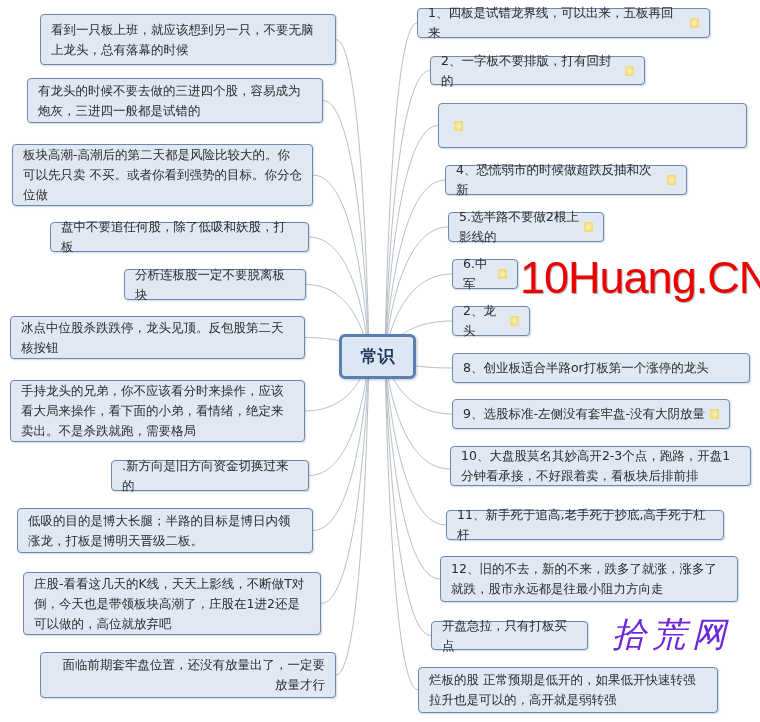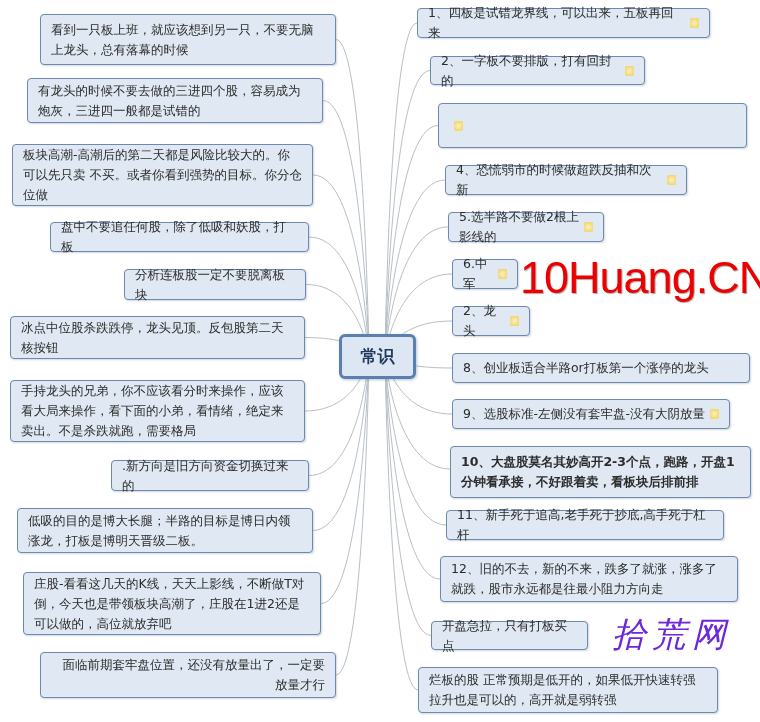--- a/index.html
+++ b/index.html
@@ -138,21 +138,21 @@
       <span class="txt">2、龙头</span>
       <span class="note"></span>
     </div>
     <div class="node" style="left: 452px; top: 353px; width: 298px; height: 30px;">
       <span class="txt">8、创业板适合半路or打板第一个涨停的龙头</span>
     </div>
     <div class="node" style="left: 452px; top: 399px; width: 278px; height: 30px;">
       <span class="txt">9、选股标准-左侧没有套牢盘-没有大阴放量</span>
       <span class="note"></span>
     </div>
-    <div class="node" style="left: 450px; top: 446px; width: 301px; height: 52px; font-weight: bold;">
+    <div class="node" style="left: 450px; top: 446px; width: 301px; height: 40px;">
       <span class="txt">10、大盘股莫名其妙高开2-3个点，跑路，开盘1分钟看承接，不好跟着卖，看板块后排前排</span>
     </div>
     <div class="node" style="left: 446px; top: 510px; width: 278px; height: 30px;">
       <span class="txt">11、新手死于追高,老手死于抄底,高手死于杠杆</span>
     </div>
     <div class="node" style="left: 440px; top: 556px; width: 298px; height: 46px;">
       <span class="txt">12、旧的不去，新的不来，跌多了就涨，涨多了就跌，股市永远都是往最小阻力方向走</span>
     </div>
     <div class="node" style="left: 431px; top: 621px; width: 157px; height: 29px;">
       <span class="txt">开盘急拉，只有打板买点</span>

